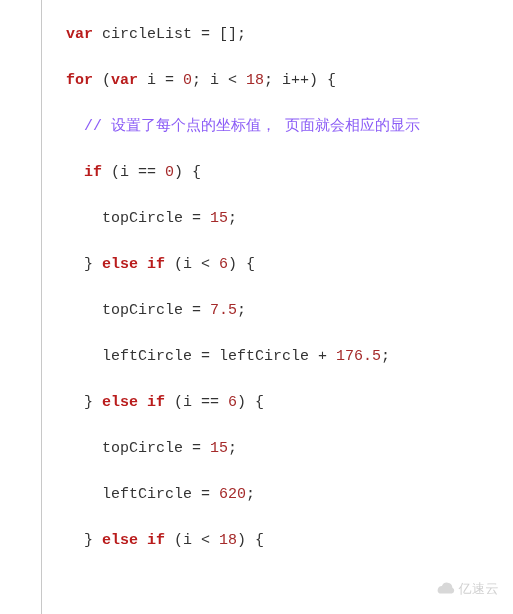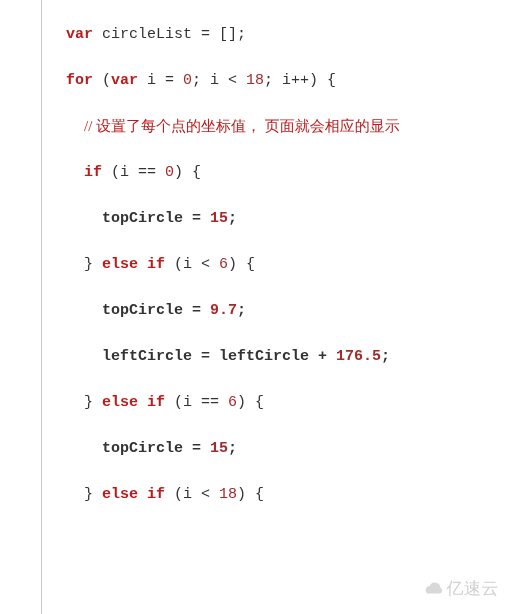--- a/index.html
+++ b/index.html
@@ -25,31 +25,31 @@
       width: 41px;
       height: 614px;
       border-right: 1px solid #c8c8c8;
     }
     .code {
       padding-left: 24px;
       white-space: pre;
       color: #333;
     }
     .kw { color: #b91c1c; font-weight: bold; }
-    .cmt { color: #b91c1c; font-family: Liberation Serif, serif; }
+    .cmt { color: #8b5cf6; }
     .num { color: #a52a2a; }
     .ind0 { padding-left: 0; }
     .ind1 { padding-left: 18px; }
-    .ind2 { padding-left: 36px; font-weight: bold; }
+    .ind2 { padding-left: 36px; }
     .watermark {
       position: absolute;
       right: 14px;
       bottom: 14px;
       font-family: Arial, sans-serif;
-      font-size: 17px;
+      font-size: 13px;
       color: #d0d0d0;
       letter-spacing: 0.5px;
       display: flex;
       align-items: center;
       gap: 2px;
     }
     .wm-icon { width: 22px; height: 18px; }
     .line { display: block; }
   </style>
 </head>
@@ -57,24 +57,25 @@
 
 <div class="container">
   <div class="gutter"></div>
   <div class="code">
 <span class="line ind0"><span class="kw">var</span> circleList = [];</span>
 <span class="line ind0"><span class="kw">for</span> (<span class="kw">var</span><span> i = </span><span class="num">0</span><span>; i &lt; </span><span class="num">18</span><span>; i++) {</span></span>
 <span class="line ind1 cmt">// 设置了每个点的坐标值， 页面就会相应的显示</span>
 <span class="line ind1"><span class="kw">if</span><span> (i == </span><span class="num">0</span><span>) {</span></span>
 <span class="line ind2"><span>topCircle = </span><span class="num">15</span><span>;</span></span>
 <span class="line ind1"><span>} </span><span class="kw">else if</span><span> (i &lt; </span><span class="num">6</span><span>) {</span></span>
-<span class="line ind2"><span>topCircle = </span><span class="num">9.7</span><span>;</span></span>
+<span class="line ind2"><span>topCircle = </span><span class="num">7.5</span><span>;</span></span>
 <span class="line ind2"><span>leftCircle = leftCircle + </span><span class="num">176.5</span><span>;</span></span>
 <span class="line ind1"><span>} </span><span class="kw">else if</span><span> (i == </span><span class="num">6</span><span>) {</span></span>
 <span class="line ind2"><span>topCircle = </span><span class="num">15</span><span>;</span></span>
+<span class="line ind2"><span>leftCircle = </span><span class="num">620</span><span>;</span></span>
 <span class="line ind1"><span>} </span><span class="kw">else if</span><span> (i &lt; </span><span class="num">18</span><span>) {</span></span>
 
 
 
 
 
 
 
 
 

